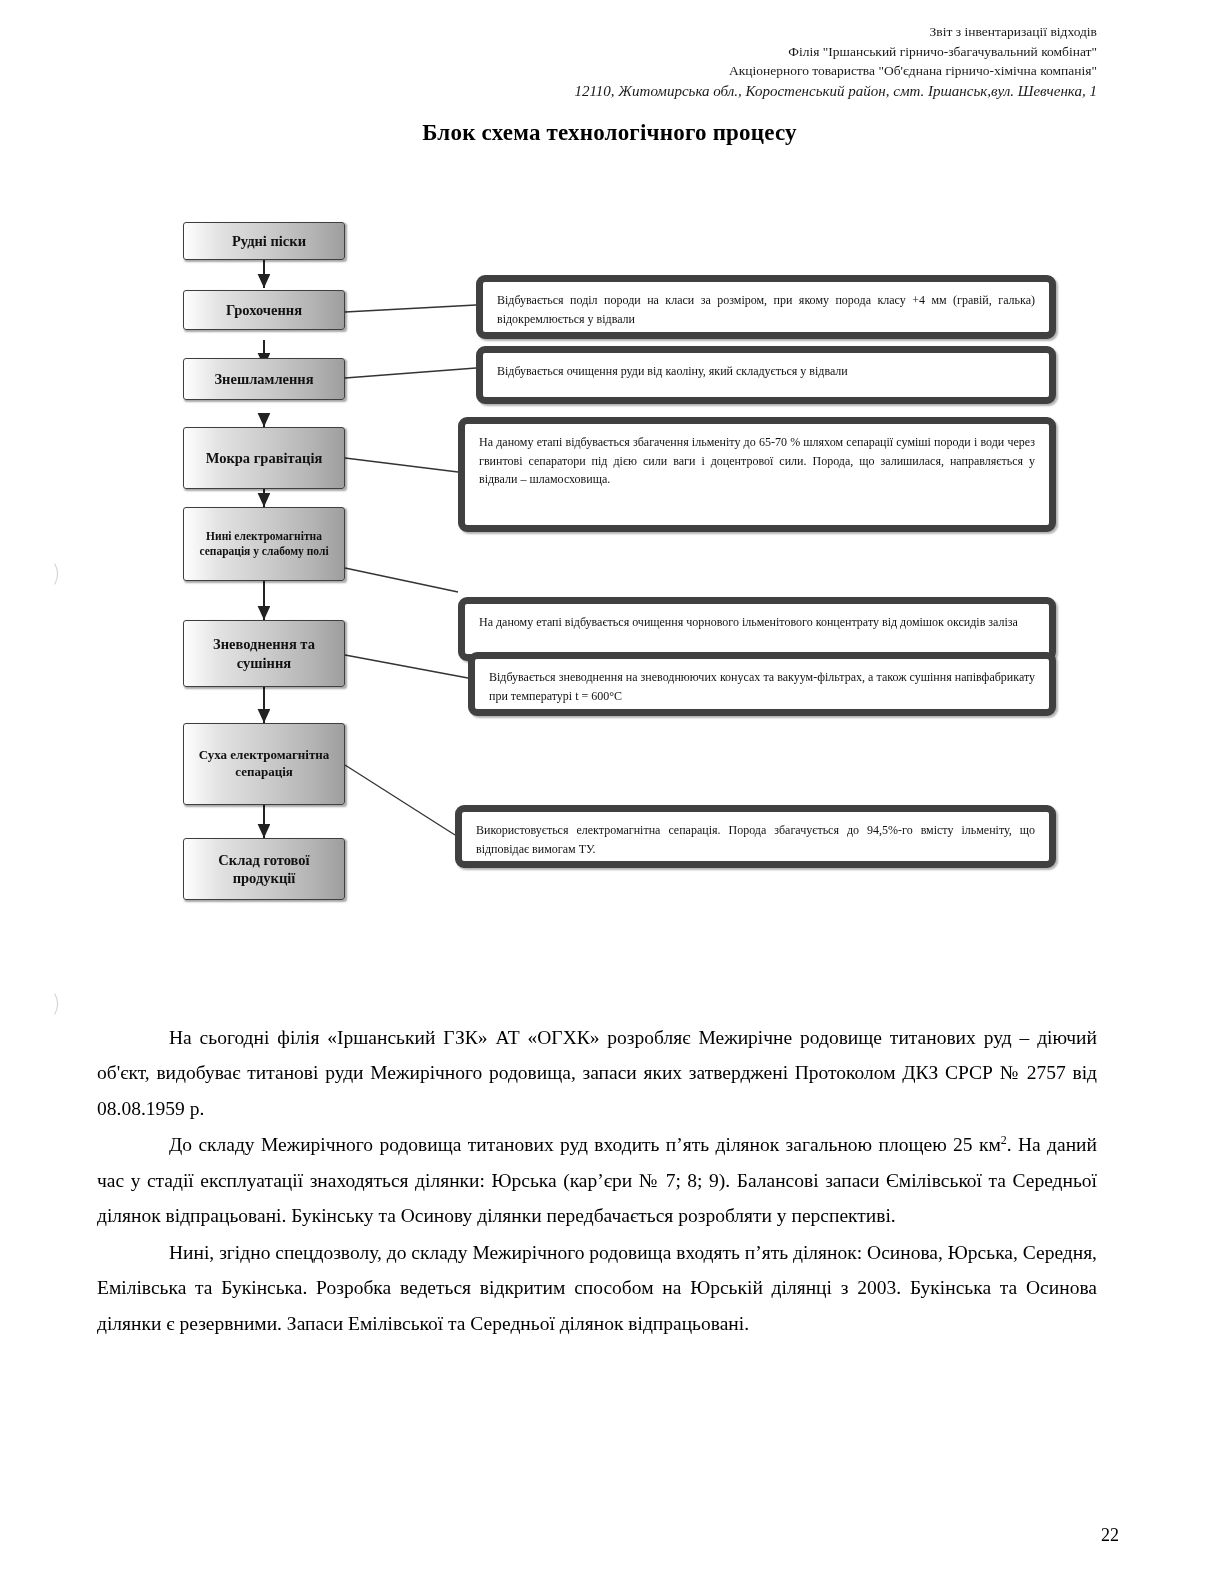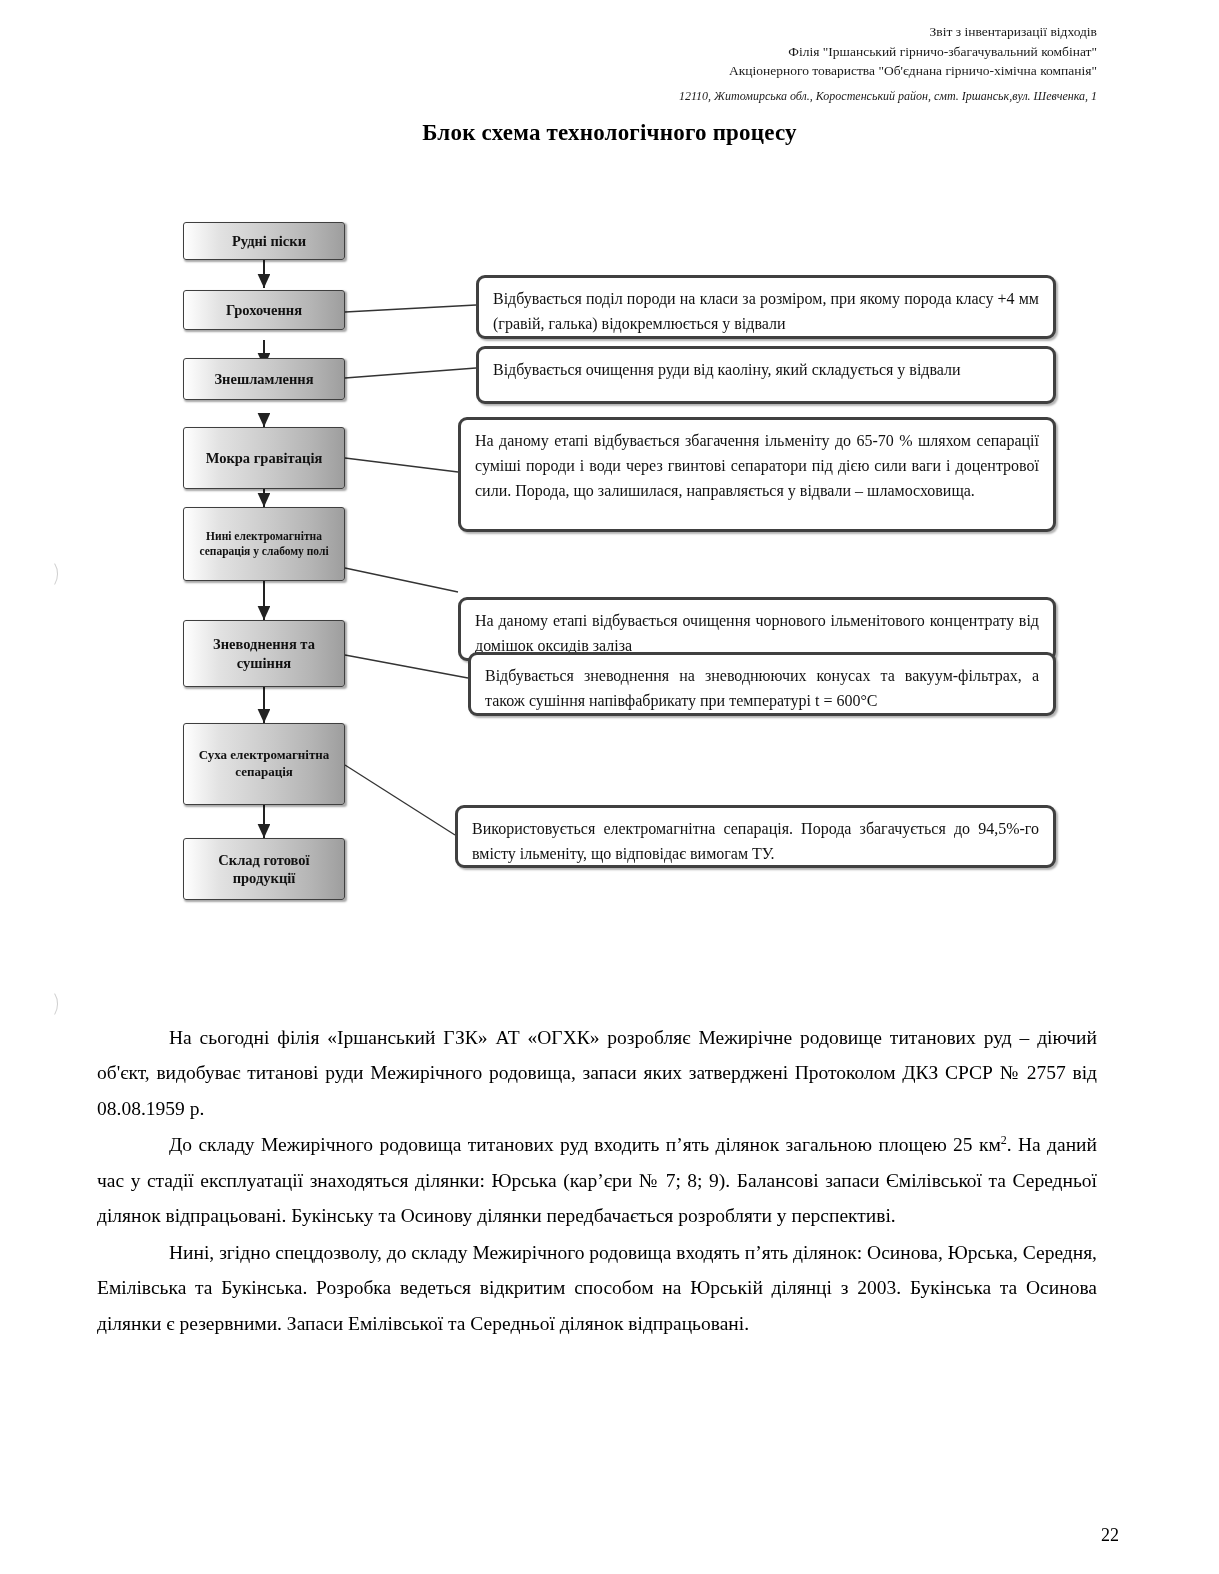--- a/index.html
+++ b/index.html
@@ -24,22 +24,21 @@
     text-align: right;
     line-height: 1.45;
   }
   .doc-header .hline {
     font-size: 13.5px;
     color: #1a1a1a;
     white-space: nowrap;
   }
   .doc-header .hline.addr {
     font-style: italic;
-    font-size: 12px;
-    margin-top: 7px;
+    font-size: 15px;
   }
 
   .page-title {
     position: absolute;
     top: 120px;
     left: 0;
     width: 1219px;
     text-align: center;
     font-size: 23px;
     font-weight: bold;
@@ -71,26 +70,26 @@
     padding: 2px 6px;
     color: #111;
   }
   .node.small {
     font-size: 11.5px;
     line-height: 1.3;
   }
   .callout {
     position: absolute;
     box-sizing: border-box;
-    border: 3px solid #404040;
+    border: 7px solid #404040;
     border-radius: 9px;
     background: #fff;
     box-shadow: 2px 2px 2px rgba(0,0,0,.3);
     padding: 9px 14px;
-    font-size: 16px;
+    font-size: 12px;
     line-height: 1.55;
     text-align: justify;
     color: #111;
   }
   .flow svg.wires {
     position: absolute;
     top: 0; left: 0;
     width: 1219px;
     height: 740px;
     overflow: visible;

